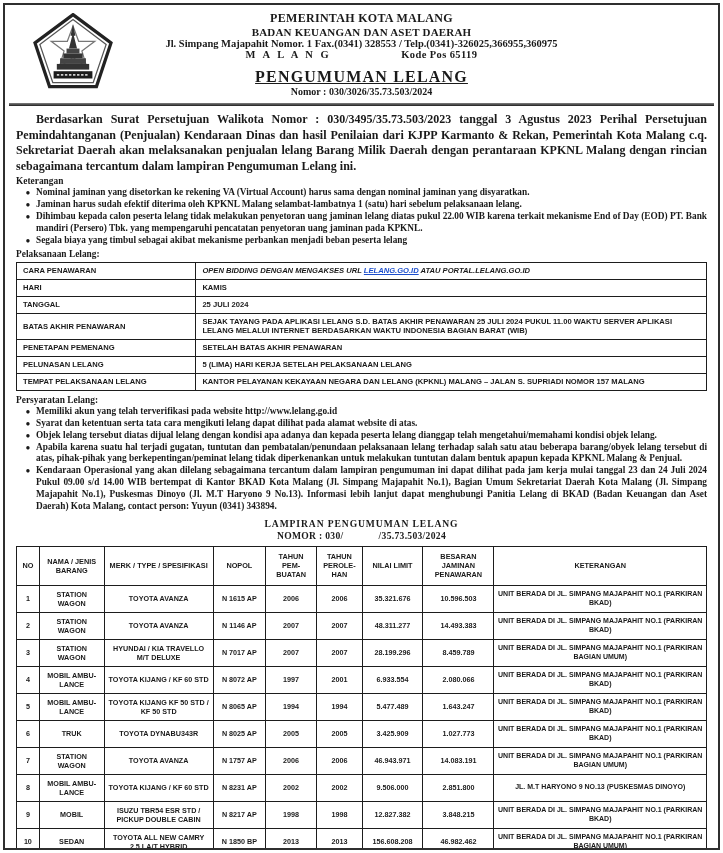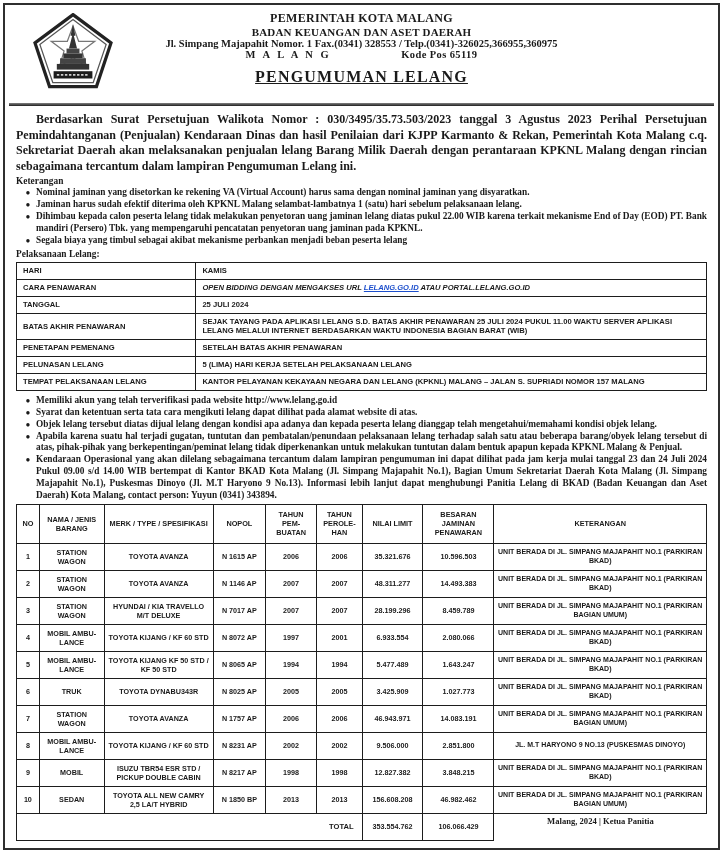--- a/index.html
+++ b/index.html
@@ -74,20 +74,21 @@
         <line x1="30" y1="76.5" x2="70" y2="76.5" stroke="#cfcfcf" stroke-width="2" stroke-dasharray="3 2"></line>
       </svg>
       <div class="h1">PEMERINTAH KOTA MALANG</div>
       <div class="h2">BADAN KEUANGAN DAN ASET DAERAH</div>
       <div class="h3">Jl. Simpang Majapahit  Nomor. 1  Fax.(0341) 328553 / Telp.(0341)-326025,366955,360975</div>
       <div class="h4">
         <span class="city">M A L A N G</span>
         <span class="pos">Kode Pos  65119</span>
       </div>
       <div class="doc-title">PENGUMUMAN LELANG</div>
+      <div class="doc-num">Nomor : 030/3026/35.73.503/2024</div>
     </div>
     <div class="rule"></div>
 
     <div class="para">Berdasarkan Surat Persetujuan Walikota Nomor : 030/3495/35.73.503/2023 tanggal 3 Agustus 2023 Perihal Persetujuan Pemindahtanganan (Penjualan) Kendaraan Dinas dan hasil Penilaian dari KJPP Karmanto &amp; Rekan, Pemerintah Kota Malang c.q. Sekretariat Daerah akan melaksanakan penjualan lelang Barang Milik Daerah dengan perantaraan KPKNL Malang dengan rincian sebagaimana tercantum dalam lampiran Pengumuman Lelang ini.</div>
 
     <div class="sec-title">Keterangan</div>
     <ul class="bullets">
       <li>
           <span class="b">●</span>
           <span class="t">Nominal jaminan yang disetorkan ke rekening VA (Virtual Account) harus sama dengan nominal jaminan yang disyaratkan.</span>
@@ -102,31 +103,31 @@
         </li>
       <li>
           <span class="b">●</span>
           <span class="t">Segala biaya yang timbul sebagai akibat mekanisme perbankan menjadi beban peserta lelang</span>
         </li>
     </ul>
 
     <div class="sec-title">Pelaksanaan Lelang:</div>
     <table class="ptable">
       <tbody>
-        <tr>
-            <td class="lbl">HARI</td>
-            <td>KAMIS</td>
-          </tr>
         <tr>
           <td class="lbl">CARA PENAWARAN</td>
           <td class="ital">
             <span>OPEN BIDDING DENGAN MENGAKSES URL </span><span class="vlink">LELANG.GO.ID</span><span> ATAU PORTAL.LELANG.GO.ID</span>
           </td>
         </tr>
         <tr>
+            <td class="lbl">HARI</td>
+            <td>KAMIS</td>
+          </tr>
+        <tr>
             <td class="lbl">TANGGAL</td>
             <td>25 JULI 2024</td>
           </tr>
         <tr>
             <td class="lbl">BATAS AKHIR PENAWARAN</td>
             <td>SEJAK TAYANG PADA APLIKASI LELANG S.D. BATAS AKHIR PENAWARAN 25 JULI 2024 PUKUL 11.00 WAKTU SERVER APLIKASI LELANG MELALUI INTERNET BERDASARKAN WAKTU INDONESIA BAGIAN BARAT (WIB)</td>
           </tr>
         <tr>
             <td class="lbl">PENETAPAN PEMENANG</td>
             <td>SETELAH BATAS AKHIR PENAWARAN</td>
@@ -135,20 +136,21 @@
             <td class="lbl">PELUNASAN LELANG</td>
             <td>5 (LIMA) HARI KERJA SETELAH PELAKSANAAN LELANG</td>
           </tr>
         <tr>
             <td class="lbl">TEMPAT PELAKSANAAN LELANG</td>
             <td>KANTOR PELAYANAN KEKAYAAN NEGARA DAN LELANG (KPKNL) MALANG – JALAN S. SUPRIADI NOMOR 157 MALANG</td>
           </tr>
       </tbody>
     </table>
 
+    <div class="sec-title">Persyaratan Lelang:</div>
     <ul class="bullets">
       <li>
           <span class="b">●</span>
           <span class="t">Memiliki akun yang telah terverifikasi pada website http://www.lelang.go.id</span>
         </li>
       <li>
           <span class="b">●</span>
           <span class="t">Syarat dan ketentuan serta tata cara mengikuti lelang dapat dilihat pada alamat website di atas.</span>
         </li>
       <li>
@@ -158,20 +160,24 @@
       <li>
           <span class="b">●</span>
           <span class="t">Apabila karena suatu hal terjadi gugatan, tuntutan dan pembatalan/penundaan pelaksanaan lelang terhadap salah satu atau beberapa barang/obyek lelang tersebut di atas, pihak-pihak yang berkepentingan/peminat lelang tidak diperkenankan untuk melakukan tuntutan dalam bentuk apapun kepada KPKNL Malang &amp; Penjual.</span>
         </li>
       <li>
           <span class="b">●</span>
           <span class="t">Kendaraan Operasional yang akan dilelang sebagaimana tercantum dalam lampiran pengumuman ini dapat dilihat pada jam kerja mulai tanggal 23 dan 24 Juli 2024 Pukul 09.00 s/d 14.00 WIB bertempat di Kantor BKAD Kota Malang (Jl. Simpang Majapahit No.1), Bagian Umum Sekretariat Daerah Kota Malang (Jl. Simpang Majapahit No.1), Puskesmas Dinoyo (Jl. M.T Haryono 9 No.13). Informasi lebih lanjut dapat menghubungi Panitia Lelang di BKAD (Badan Keuangan dan Aset Daerah) Kota Malang, contact person: Yuyun  (0341) 343894.</span>
         </li>
     </ul>
 
+    <div class="lampiran">
+      <div class="lamp-t">LAMPIRAN PENGUMUMAN LELANG</div>
+      <div class="lamp-n">NOMOR : 030/             /35.73.503/2024</div>
+    </div>
 
     <table class="mtable">
       <colgroup>
         <col style="width:3.3%">
           <col style="width:9.4%">
           <col style="width:15.8%">
           <col style="width:7.6%">
         <col style="width:7.4%">
           <col style="width:6.6%">
           <col style="width:8.8%">

